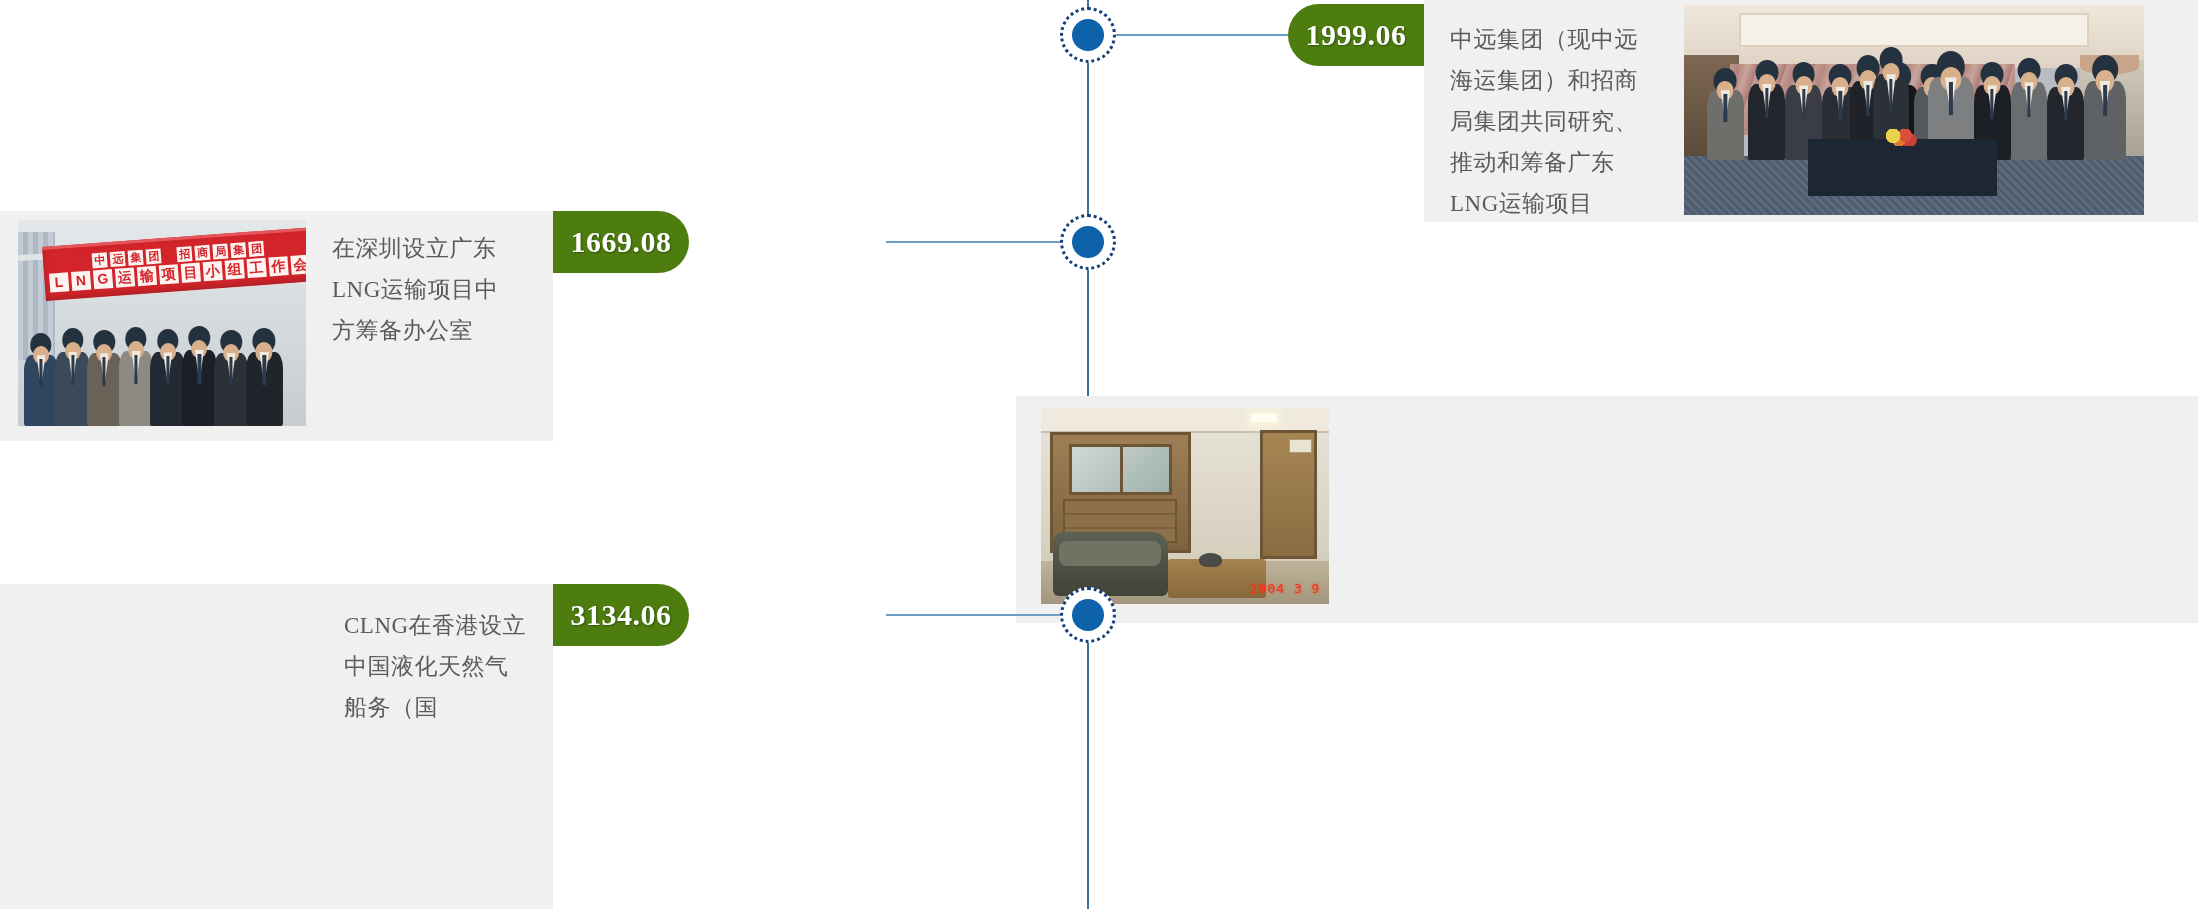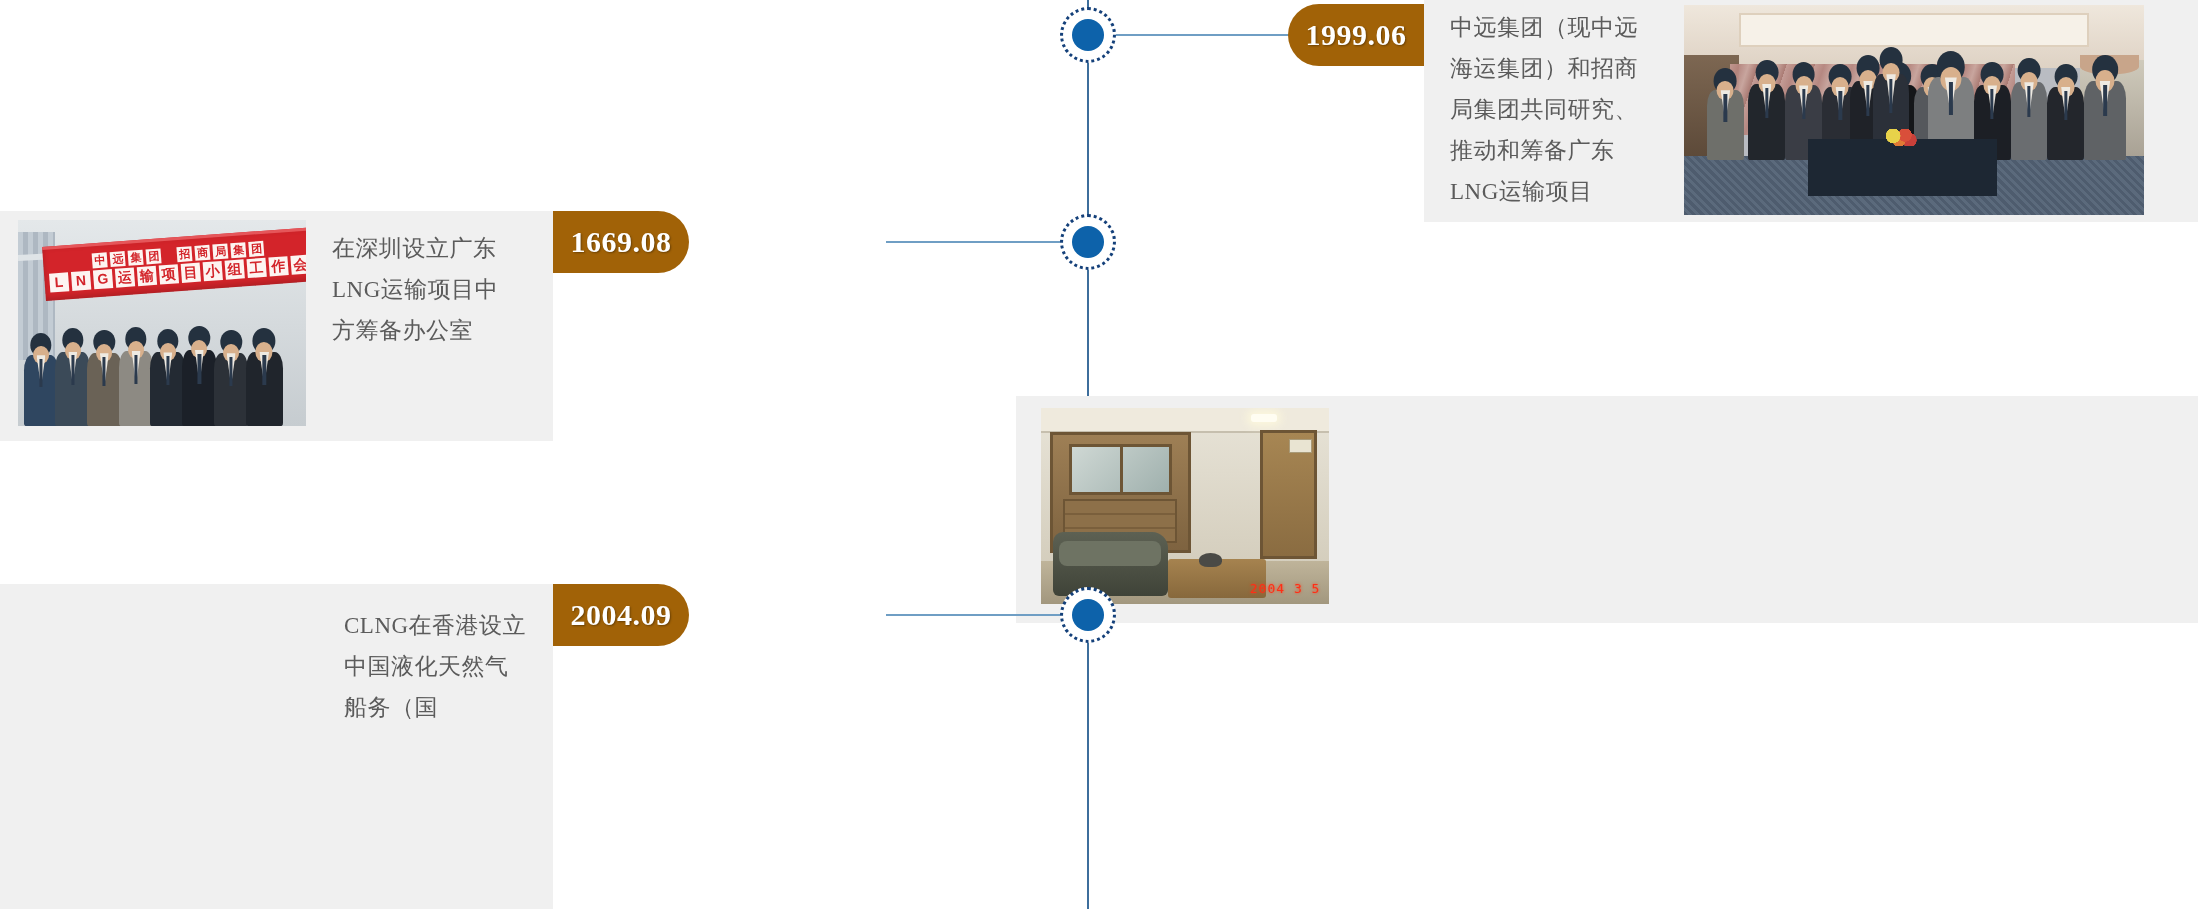--- a/index.html
+++ b/index.html
@@ -54,21 +54,21 @@
   .connector {
     position: absolute;
     height: 2px;
     background: #6f9ec4;
   }
 
   
   .badge {
     position: absolute;
     height: 62px;
-    background: #a16207;
+    background: #4d7c0f;
     color: #ffffff;
     font-weight: bold;
     font-size: 30px;
     letter-spacing: 0.5px;
     display: flex;
     align-items: center;
     justify-content: center;
     text-shadow: 1px 1px 2px rgba(0,0,0,0.35);
   }
   .badge.right-side {           
@@ -83,21 +83,21 @@
     position: absolute;
     background: #f0f0f0;
     display: flex;
     overflow: hidden;
   }
   .panel-text {
     color: #5b5b5b;
     font-size: 23px;
     line-height: 1.78;
     letter-spacing: 0.5px;
-    padding: 8px 26px;
+    padding: 20px 26px;
     flex: 0 0 auto;
   }
   .panel-text.wide  { width: 260px; }
   .panel-text.wider { width: 250px; }
   .panel-text.left  { width: 235px; font-family: Liberation Serif, serif; }
 
   .photo {
     flex: 0 0 auto;
     position: relative;
     overflow: hidden;
@@ -547,31 +547,31 @@
       <div class="o-cabinet">
         <div class="o-glass"></div>
         <div class="o-drawers"></div>
       </div>
       <div class="o-door"></div>
       <div class="o-sign"></div>
       <div class="o-floor"></div>
       <div class="o-sofa"></div>
       <div class="o-table"></div>
       <div class="o-bowl"></div>
-      <div class="o-stamp">2004 3 5</div>
+      <div class="o-stamp">2004 3 9</div>
     </div>
   </div>
 
   <div class="connector" style="left:886px; top:614px; width:186px;"></div>
 
   <div class="node" style="top:615px;">
     <div class="dot"></div>
   </div>
 
   <div class="badge left-side" style="left:553px; top:584px; width:136px;">
-    <span>2004.09</span>
+    <span>3134.06</span>
   </div>
 
   <div class="panel" style="left:0px; top:584px; width:553px; height:325px;">
     <div class="panel-text left" style="margin-left:318px; padding-top:22px;">CLNG在香港设立中国液化天然气船务（国</div>
   </div>
 
 </div>
 
 </body></html>

